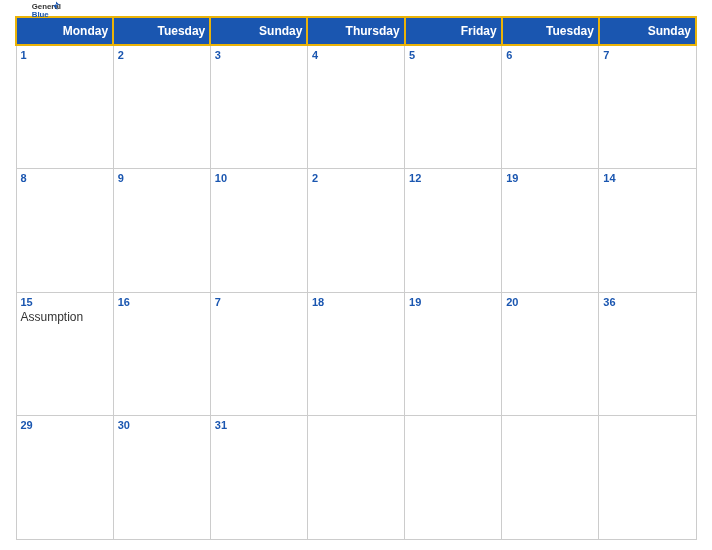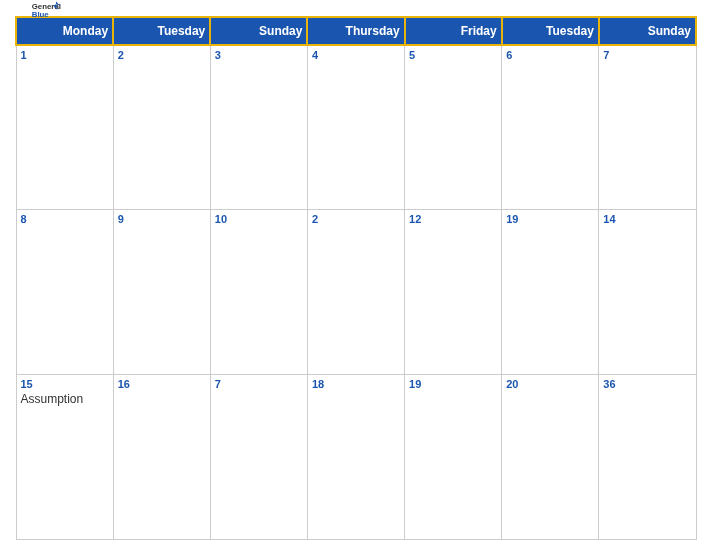--- a/index.html
+++ b/index.html
@@ -186,14 +186,29 @@
         <td>
           <span class="date-num">19</span>
         </td>
         <td>
           <span class="date-num">20</span>
         </td>
         <td>
           <span class="date-num">36</span>
         </td>
       </tr>
+      <tr>
+        <td>
+          <span class="date-num">29</span>
+        </td>
+        <td>
+          <span class="date-num">30</span>
+        </td>
+        <td>
+          <span class="date-num">31</span>
+        </td>
+        <td class="empty-cell"></td>
+        <td class="empty-cell"></td>
+        <td class="empty-cell"></td>
+        <td class="empty-cell"></td>
+      </tr>
     </tbody>
 </table>
 
 </body></html>

